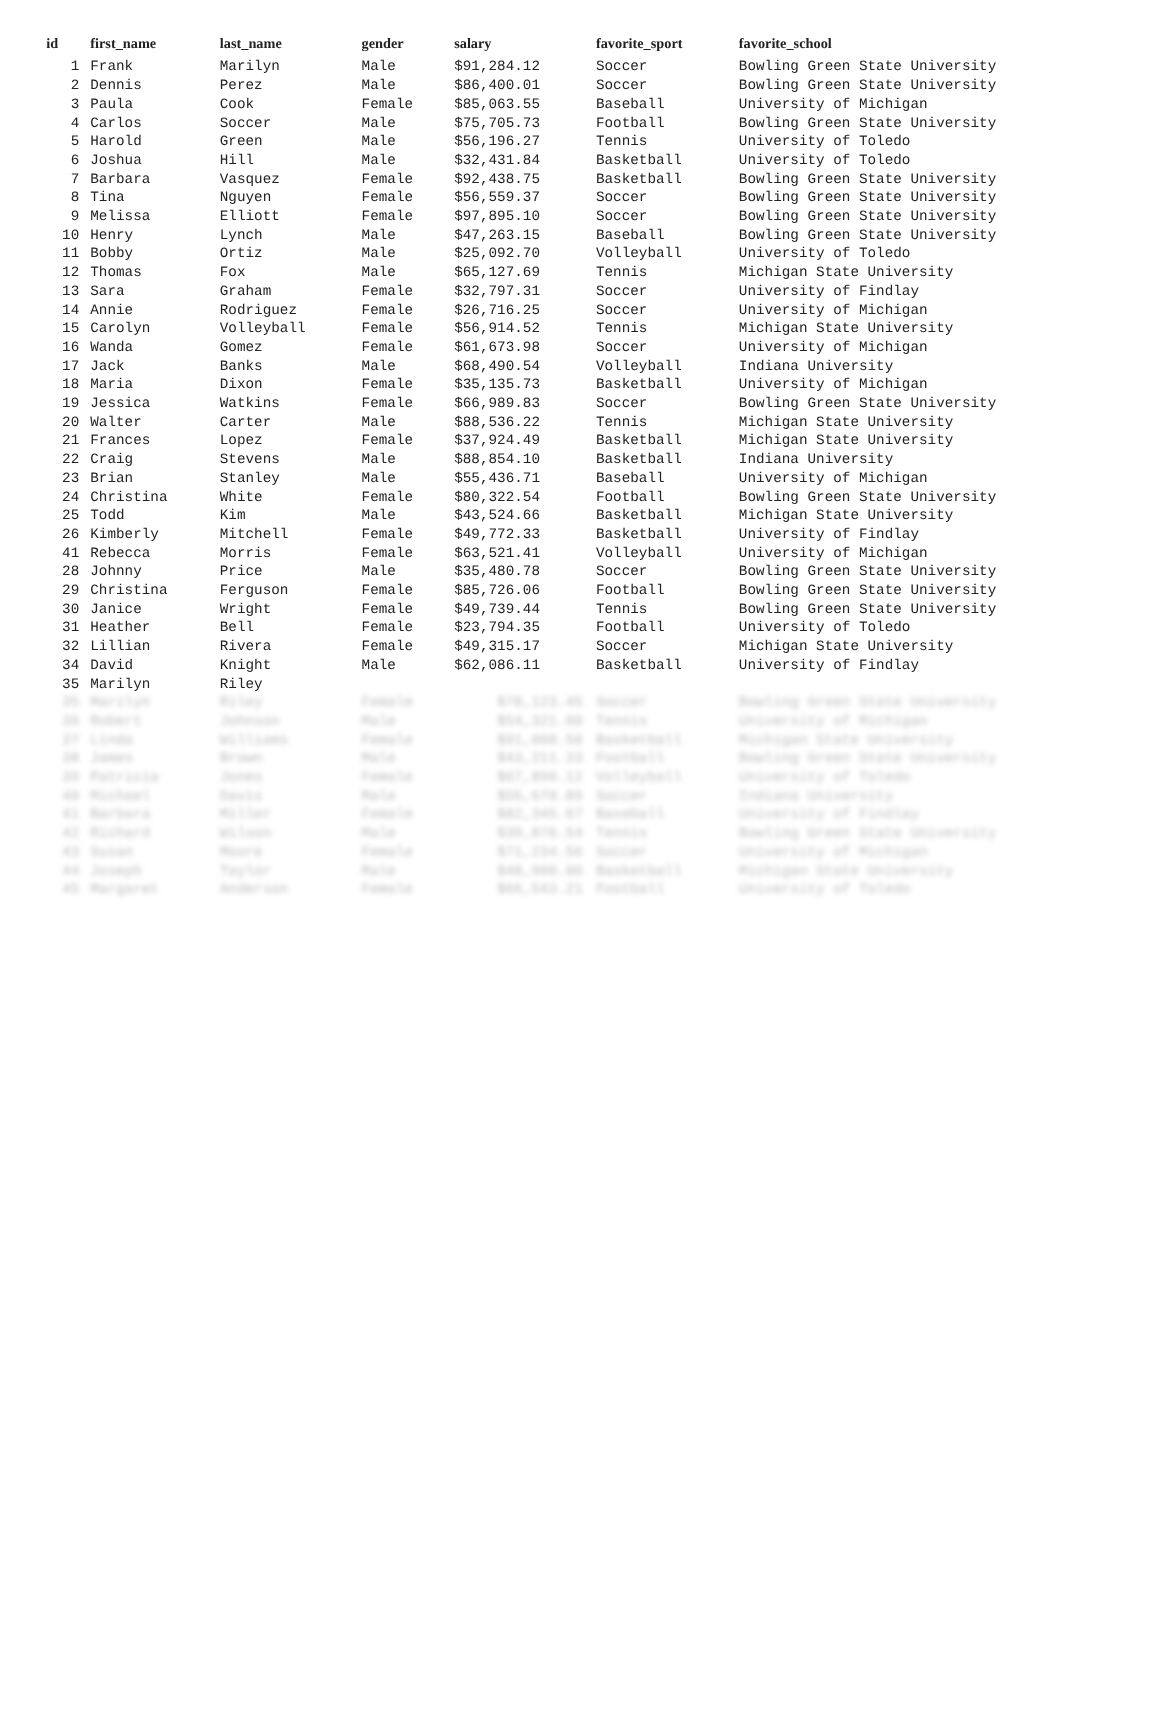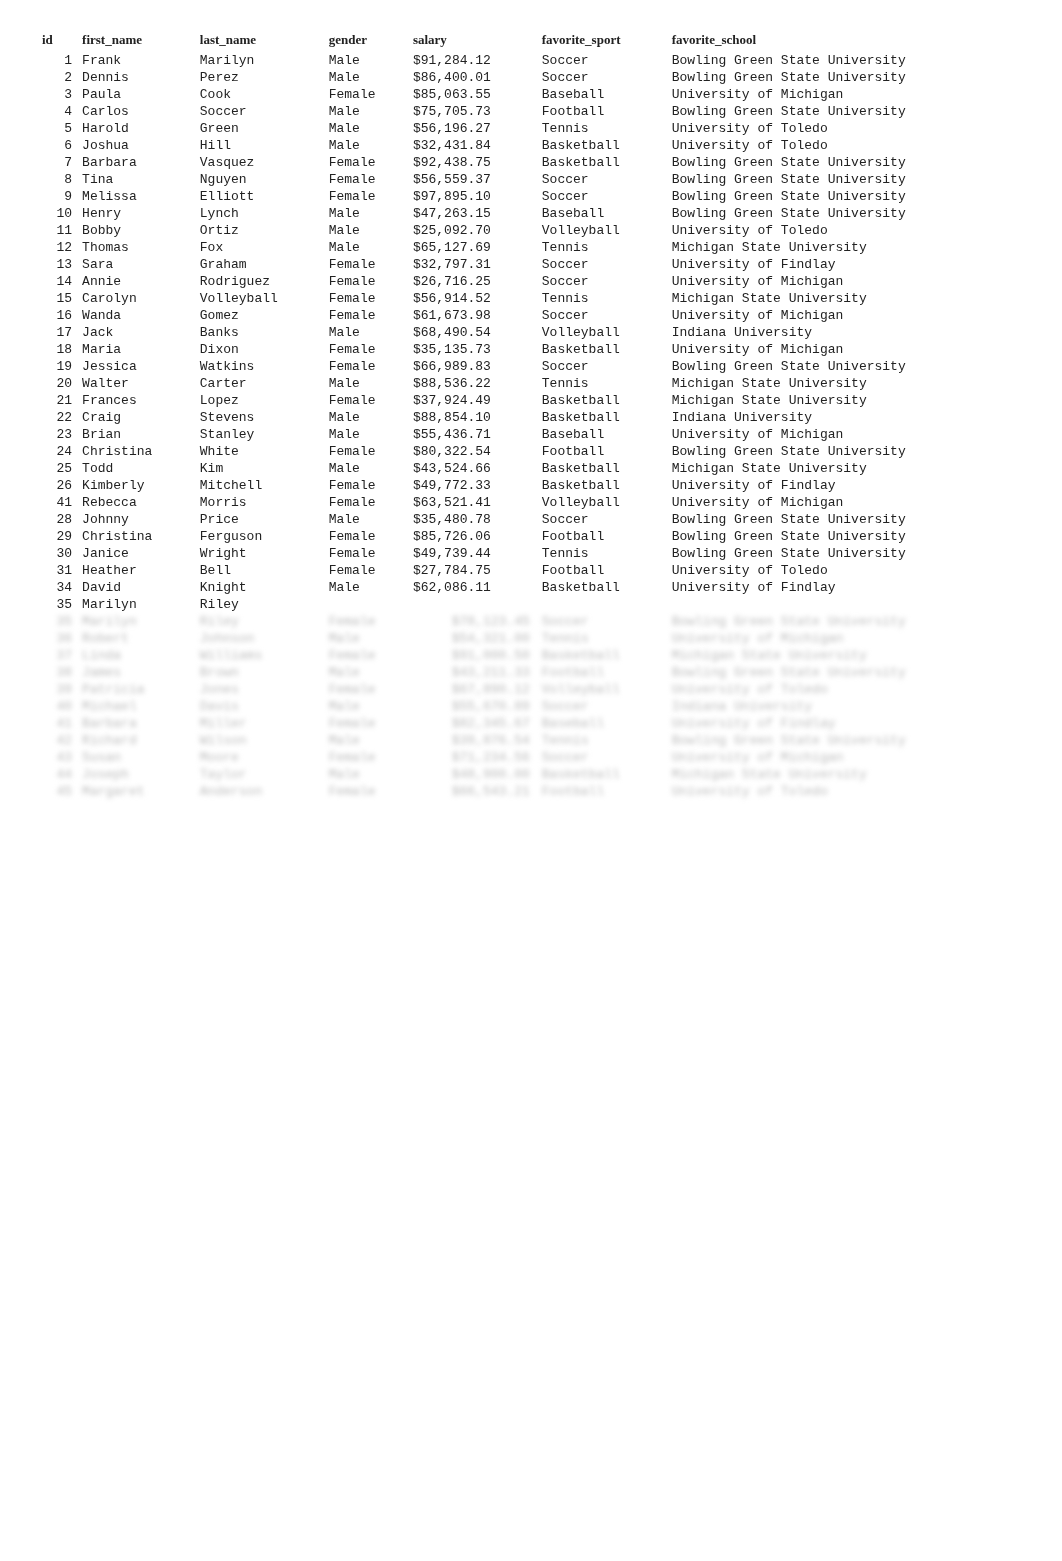--- a/index.html
+++ b/index.html
@@ -333,23 +333,32 @@
           <td>Female</td>
           <td>$49,739.44</td>
           <td>Tennis</td>
           <td>Bowling Green State University</td>
         </tr>
         <tr>
           <td class="id-col">31</td>
           <td>Heather</td>
           <td>Bell</td>
           <td>Female</td>
-          <td>$27,784.75</td>
-          <td>Football</td>
-          <td>University of Toledo</td>
+          <td>$23,794.35</td>
+          <td>Football</td>
+          <td>University of Toledo</td>
+        </tr>
+        <tr>
+          <td class="id-col">32</td>
+          <td>Lillian</td>
+          <td>Rivera</td>
+          <td>Female</td>
+          <td>$49,315.17</td>
+          <td>Soccer</td>
+          <td>Michigan State University</td>
         </tr>
         <tr>
           <td class="id-col">34</td>
           <td>David</td>
           <td>Knight</td>
           <td>Male</td>
           <td>$62,086.11</td>
           <td>Basketball</td>
           <td>University of Findlay</td>
         </tr>

